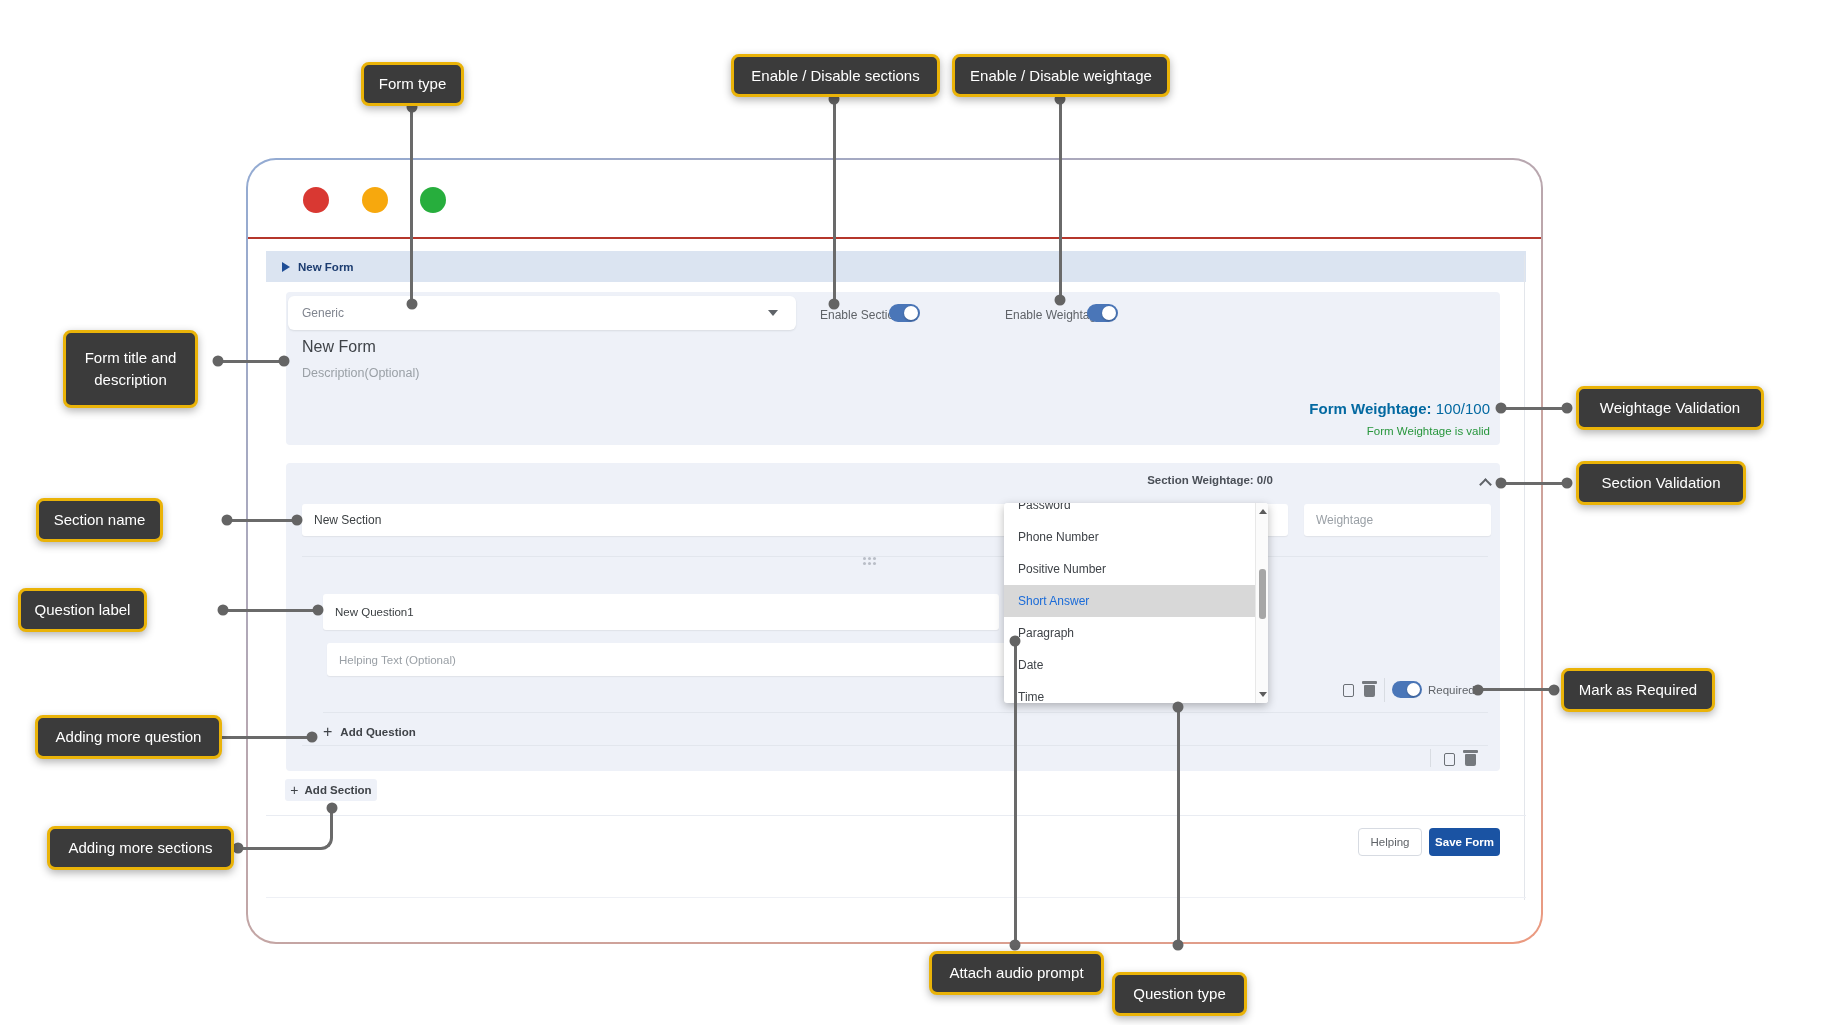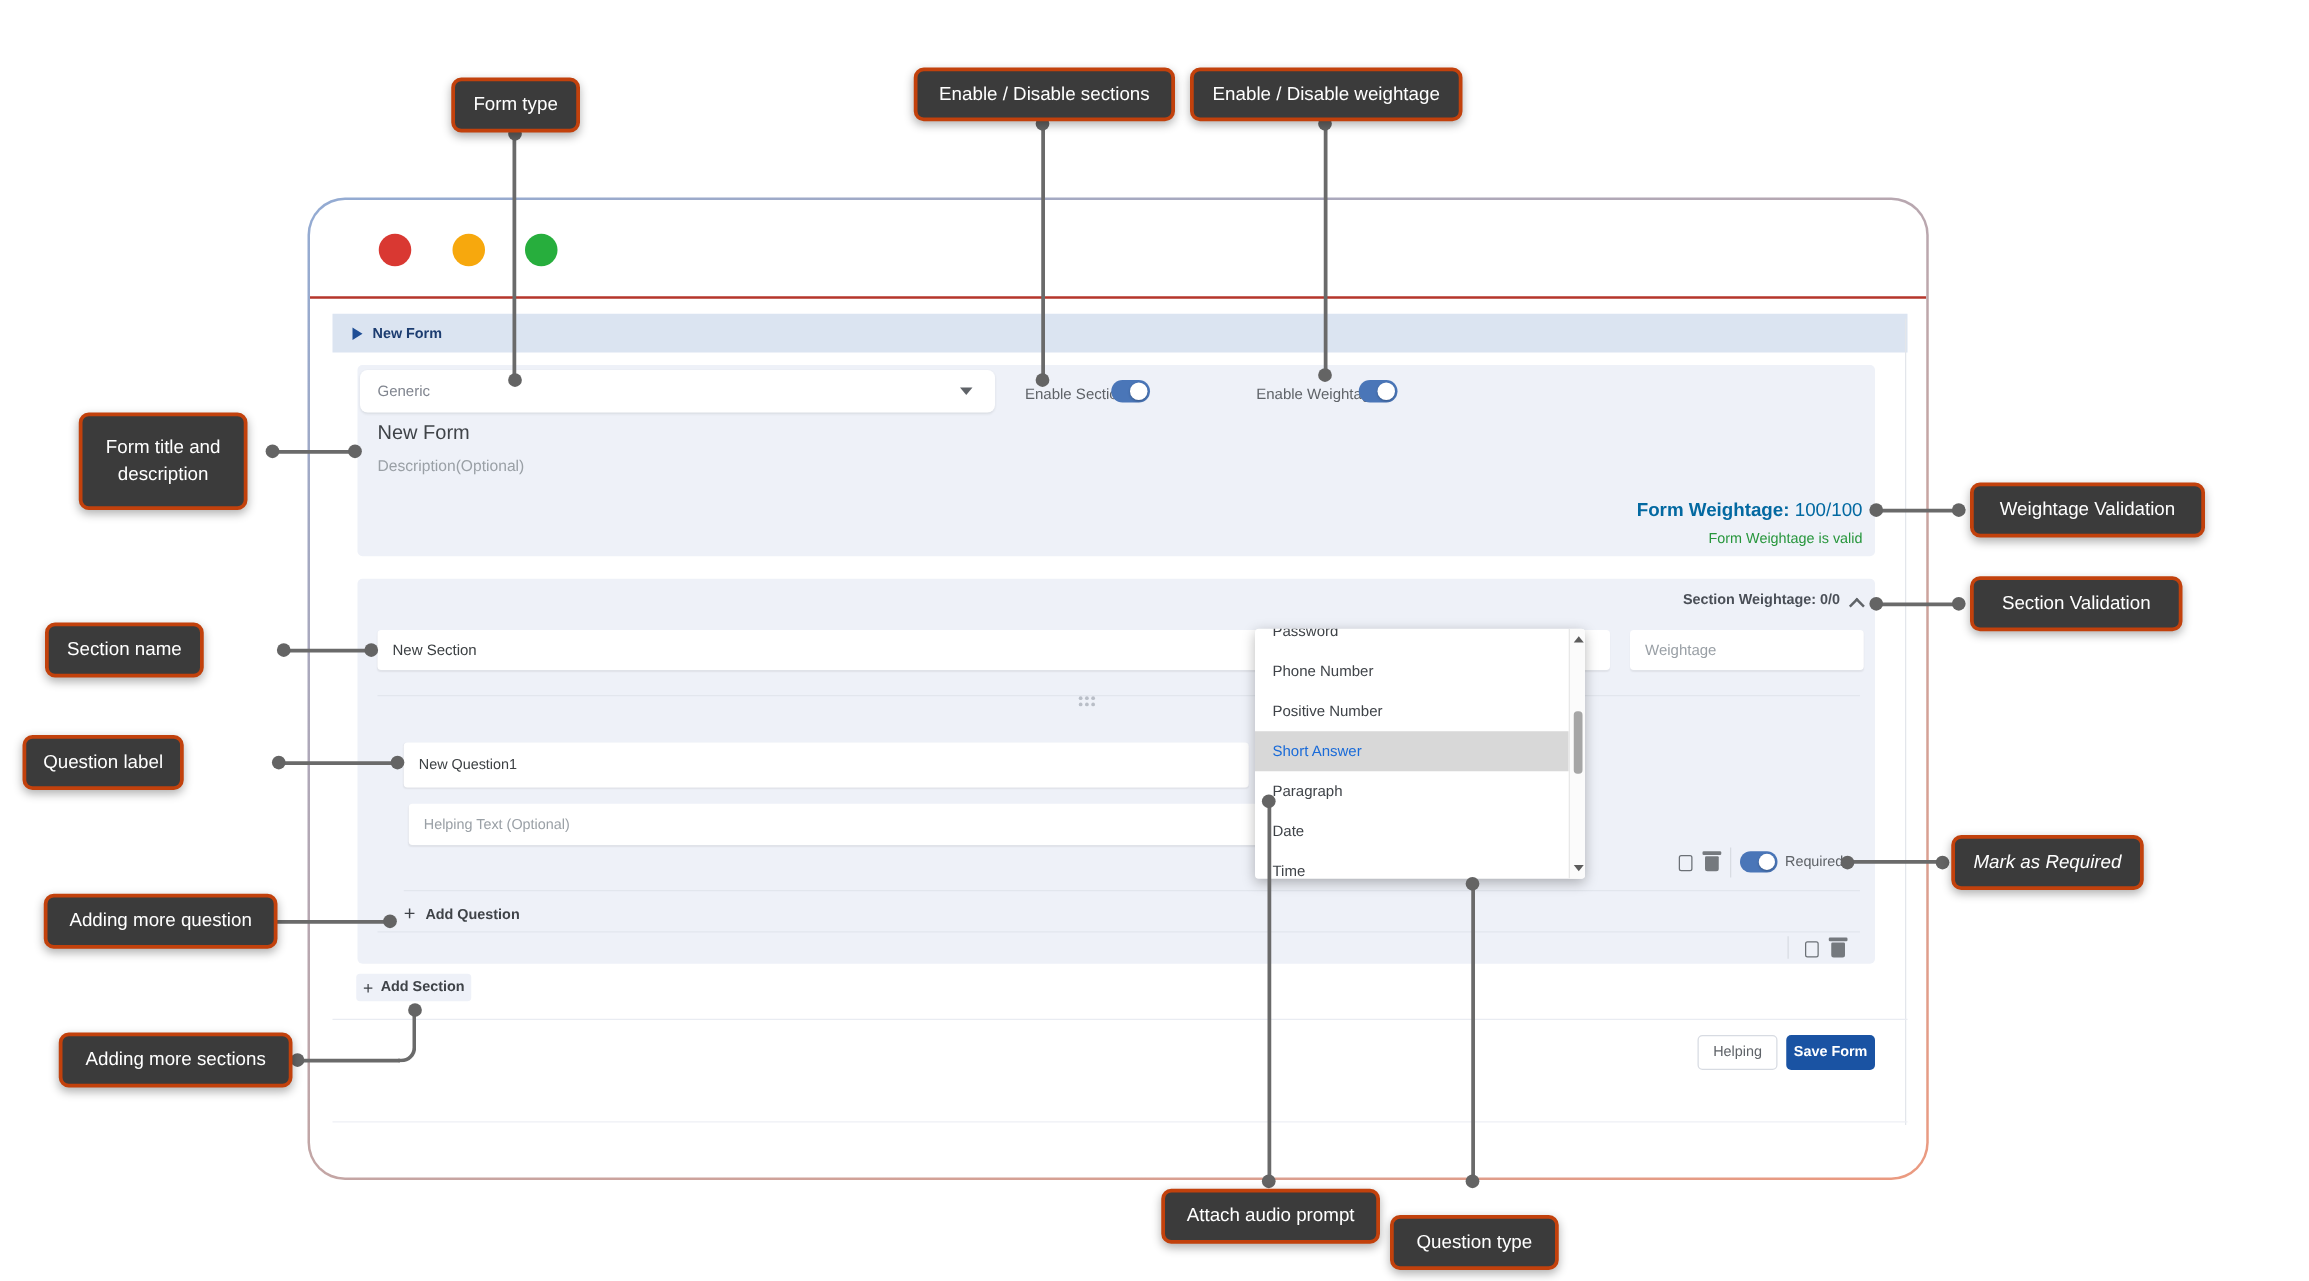--- a/index.html
+++ b/index.html
@@ -42,21 +42,21 @@
          box-shadow:0 1px 1px rgba(60,64,67,.08); }
   .fld::placeholder { color:#9aa0a6; opacity:1; }
   .bare { background:transparent; box-shadow:none; padding:0; }
 
   .fw-line { position:absolute; left:700px; top:240px; width:542px; text-align:right;
              font-size:15px; color:#0369a1; }
   .fw-line b { font-weight:bold; }
   .fw-valid { position:absolute; left:700px; top:265px; width:542px; text-align:right;
               font-size:11.5px; color:#27963c; }
 
-  .sw-line { position:absolute; left:700px; top:314px; width:524px; text-align:right;
+  .sw-line { position:absolute; left:700px; top:314px; width:524px; text-align:center;
              font-size:11.5px; font-weight:bold; color:#4a4f57; }
   .chev-up { position:absolute; left:1233px; top:320px; width:9px; height:9px;
              border-top:2px solid #5f6368; border-right:2px solid #5f6368; transform:rotate(-45deg); }
 
   .hdiv { position:absolute; height:1px; background:#e2e6ed; }
   .vsep { position:absolute; width:1px; background:#d8dce2; }
 
   .drag-dots { position:absolute; left:615px; top:397px; width:3px; height:3px; border-radius:50%;
                background:#b9bec7;
                box-shadow:5px 0 #b9bec7,10px 0 #b9bec7,0 5px #b9bec7,5px 5px #b9bec7,10px 5px #b9bec7; }
@@ -102,21 +102,21 @@
 
   
   .layer { position:absolute; inset:0; pointer-events:none; }
   .vl { position:absolute; width:3px; background:#6a6a6a; z-index:20; }
   .hl { position:absolute; height:3px; background:#6a6a6a; z-index:20; }
   .cdot { position:absolute; width:11px; height:11px; border-radius:50%; background:#646464;
           transform:translate(-50%,-50%); z-index:21; }
   .elbow { position:absolute; left:318px; top:810px; width:15px; height:40px;
            border-right:3px solid #6a6a6a; border-bottom:3px solid #6a6a6a;
            border-bottom-right-radius:12px; z-index:20; }
-  .co { position:absolute; background:#3b3b3b; border:3px solid #c2410c; border-radius:8px;
+  .co { position:absolute; background:#3b3b3b; border:3px solid #eab308; border-radius:8px;
         color:#fff; font-size:15px; line-height:1.45; display:flex; align-items:center;
         justify-content:center; text-align:center; padding:0 8px;
         box-shadow:0 3px 8px rgba(0,0,0,.3); z-index:30; }
 </style>
 </head>
 <body>
 
 <div class="page">
 
   <div class="win-frame">
@@ -292,15 +292,15 @@
   <div class="co" style="left:952px;top:54px;width:218px;height:43px;">Enable / Disable weightage</div>
   <div class="co" style="left:63px;top:330px;width:135px;height:78px;">Form title and description</div>
   <div class="co" style="left:1576px;top:386px;width:188px;height:44px;">Weightage Validation</div>
   <div class="co" style="left:1576px;top:461px;width:170px;height:44px;">Section Validation</div>
   <div class="co" style="left:36px;top:498px;width:127px;height:44px;">Section name</div>
   <div class="co" style="left:18px;top:588px;width:129px;height:44px;">Question label</div>
   <div class="co" style="left:35px;top:715px;width:187px;height:44px;">Adding more question</div>
   <div class="co" style="left:47px;top:826px;width:187px;height:44px;">Adding more sections</div>
   <div class="co" style="left:929px;top:951px;width:175px;height:44px;">Attach audio prompt</div>
   <div class="co" style="left:1112px;top:972px;width:135px;height:44px;">Question type</div>
-  <div class="co" style="left:1561px;top:668px;width:154px;height:44px;font-style:italic;">Mark as Required</div>
+  <div class="co" style="left:1561px;top:668px;width:154px;height:44px;">Mark as Required</div>
 
 </div>
 
 </body></html>

